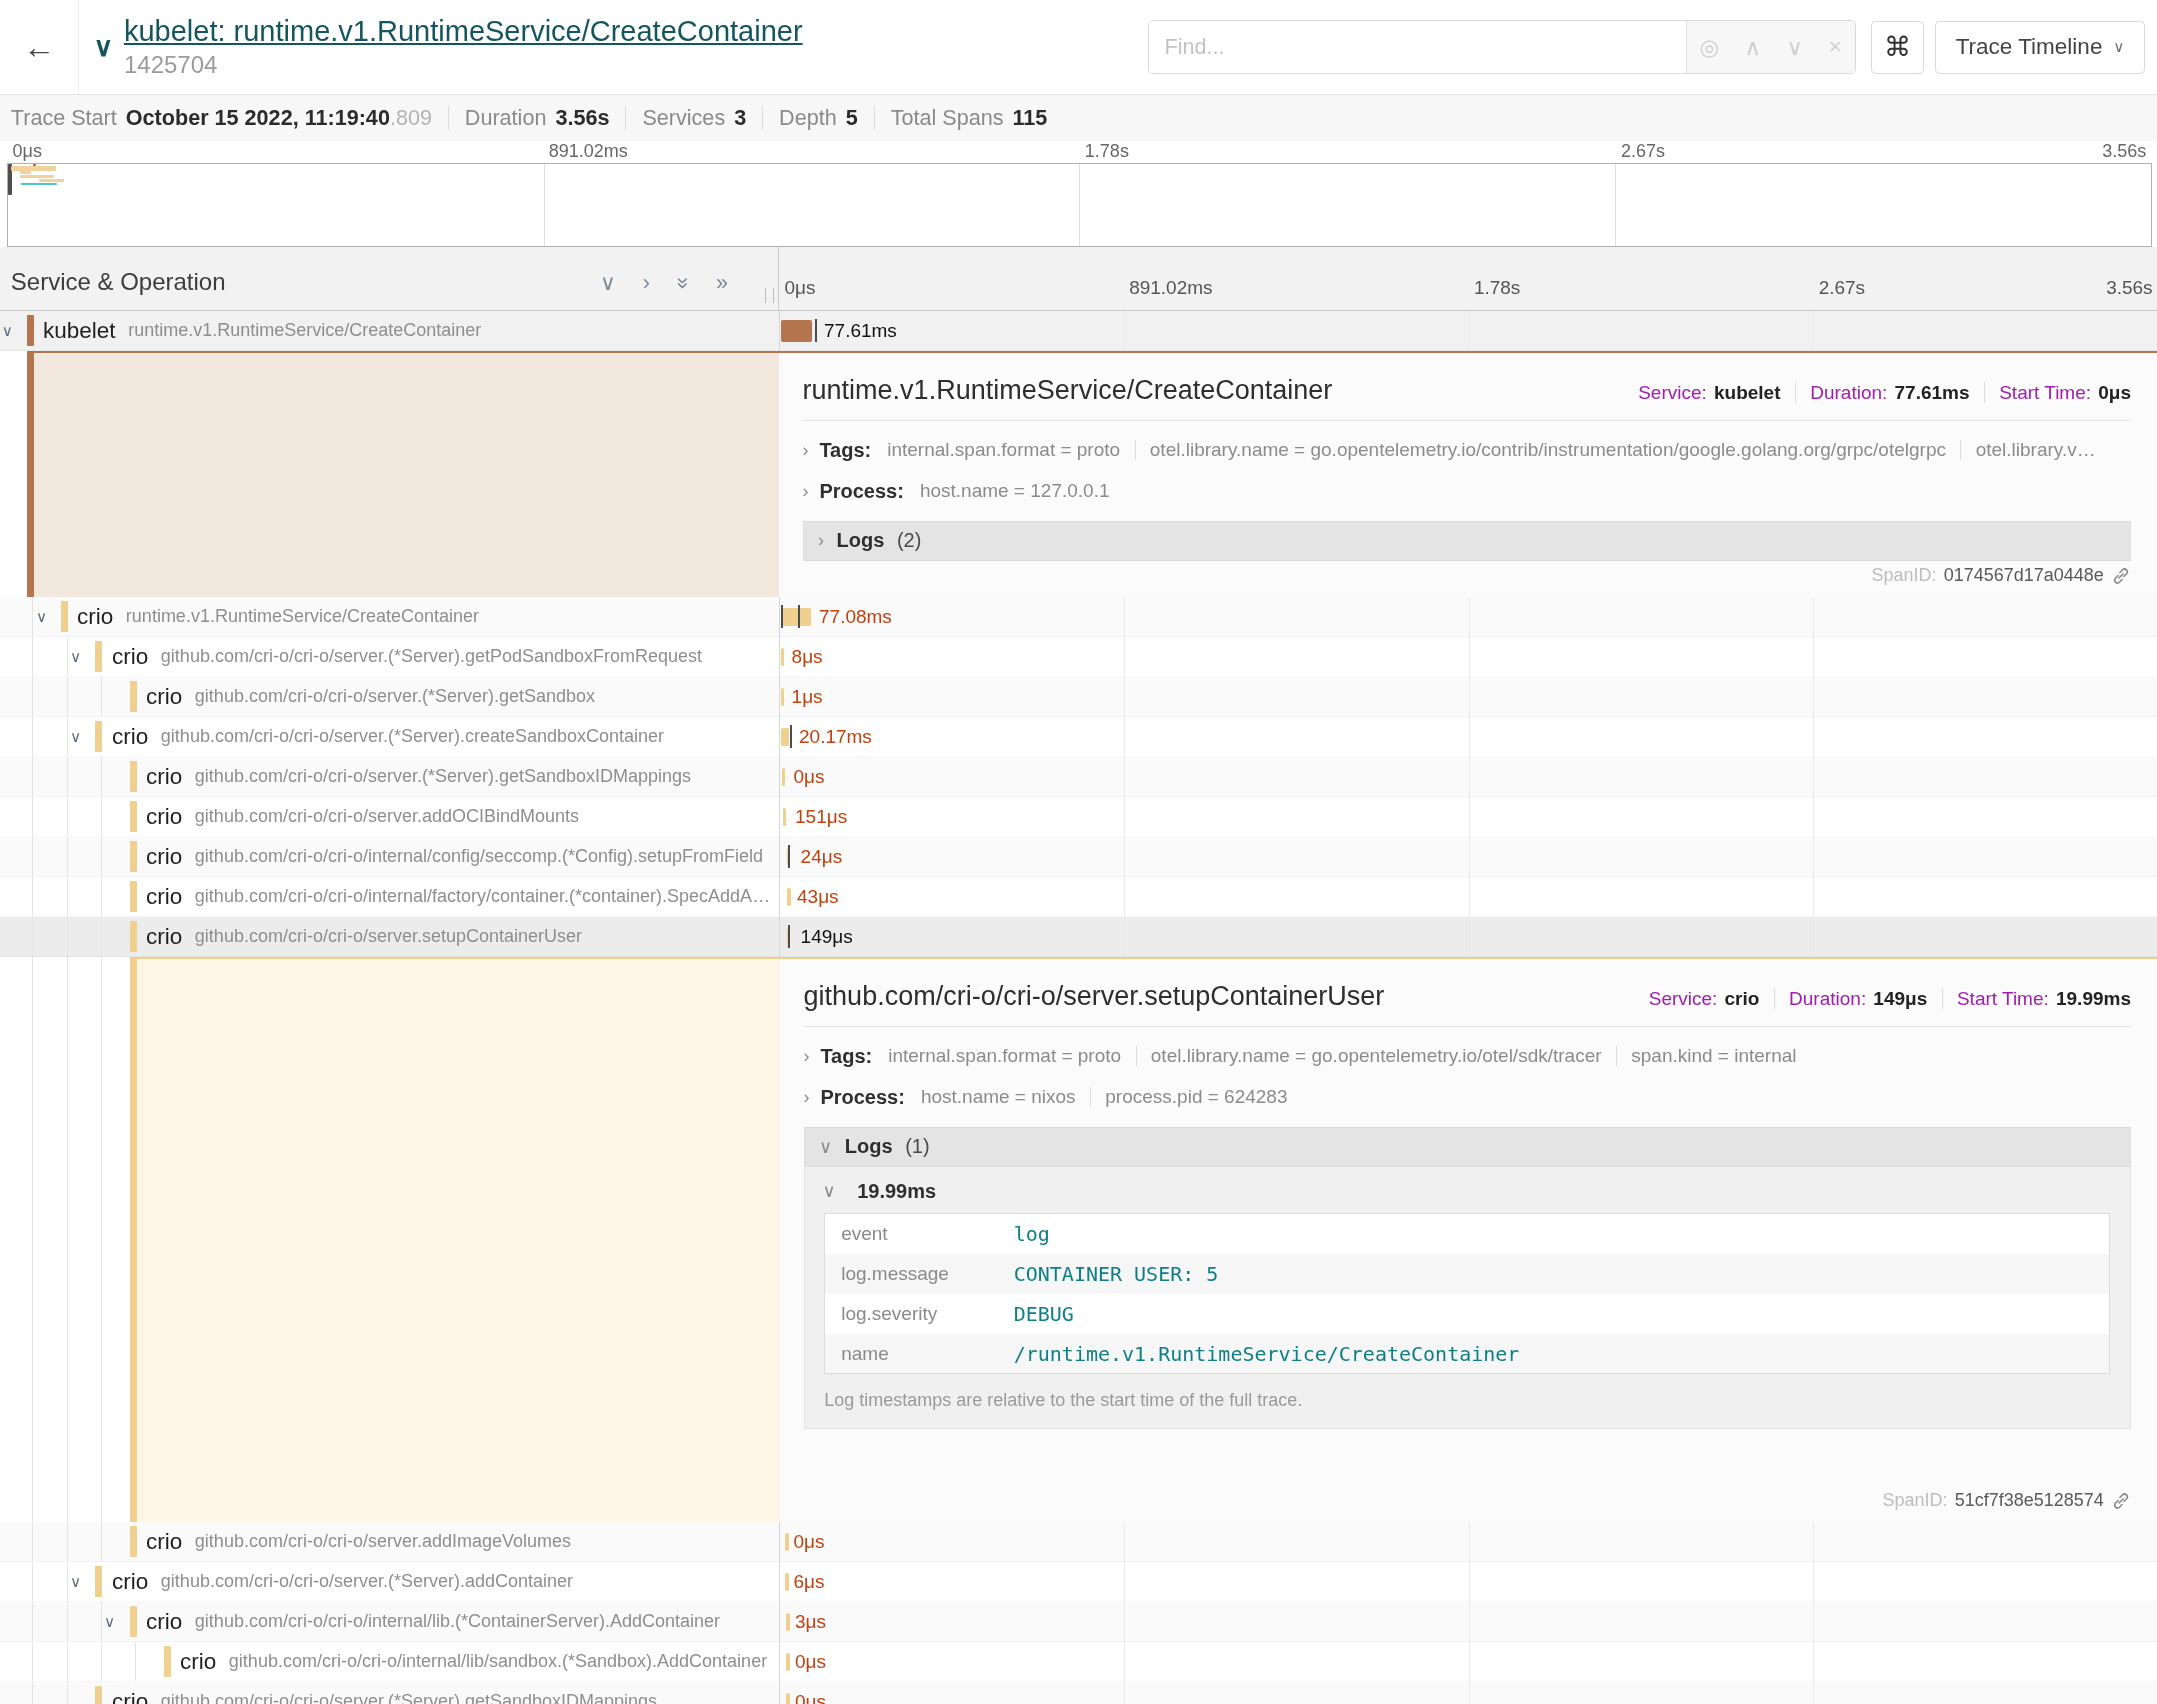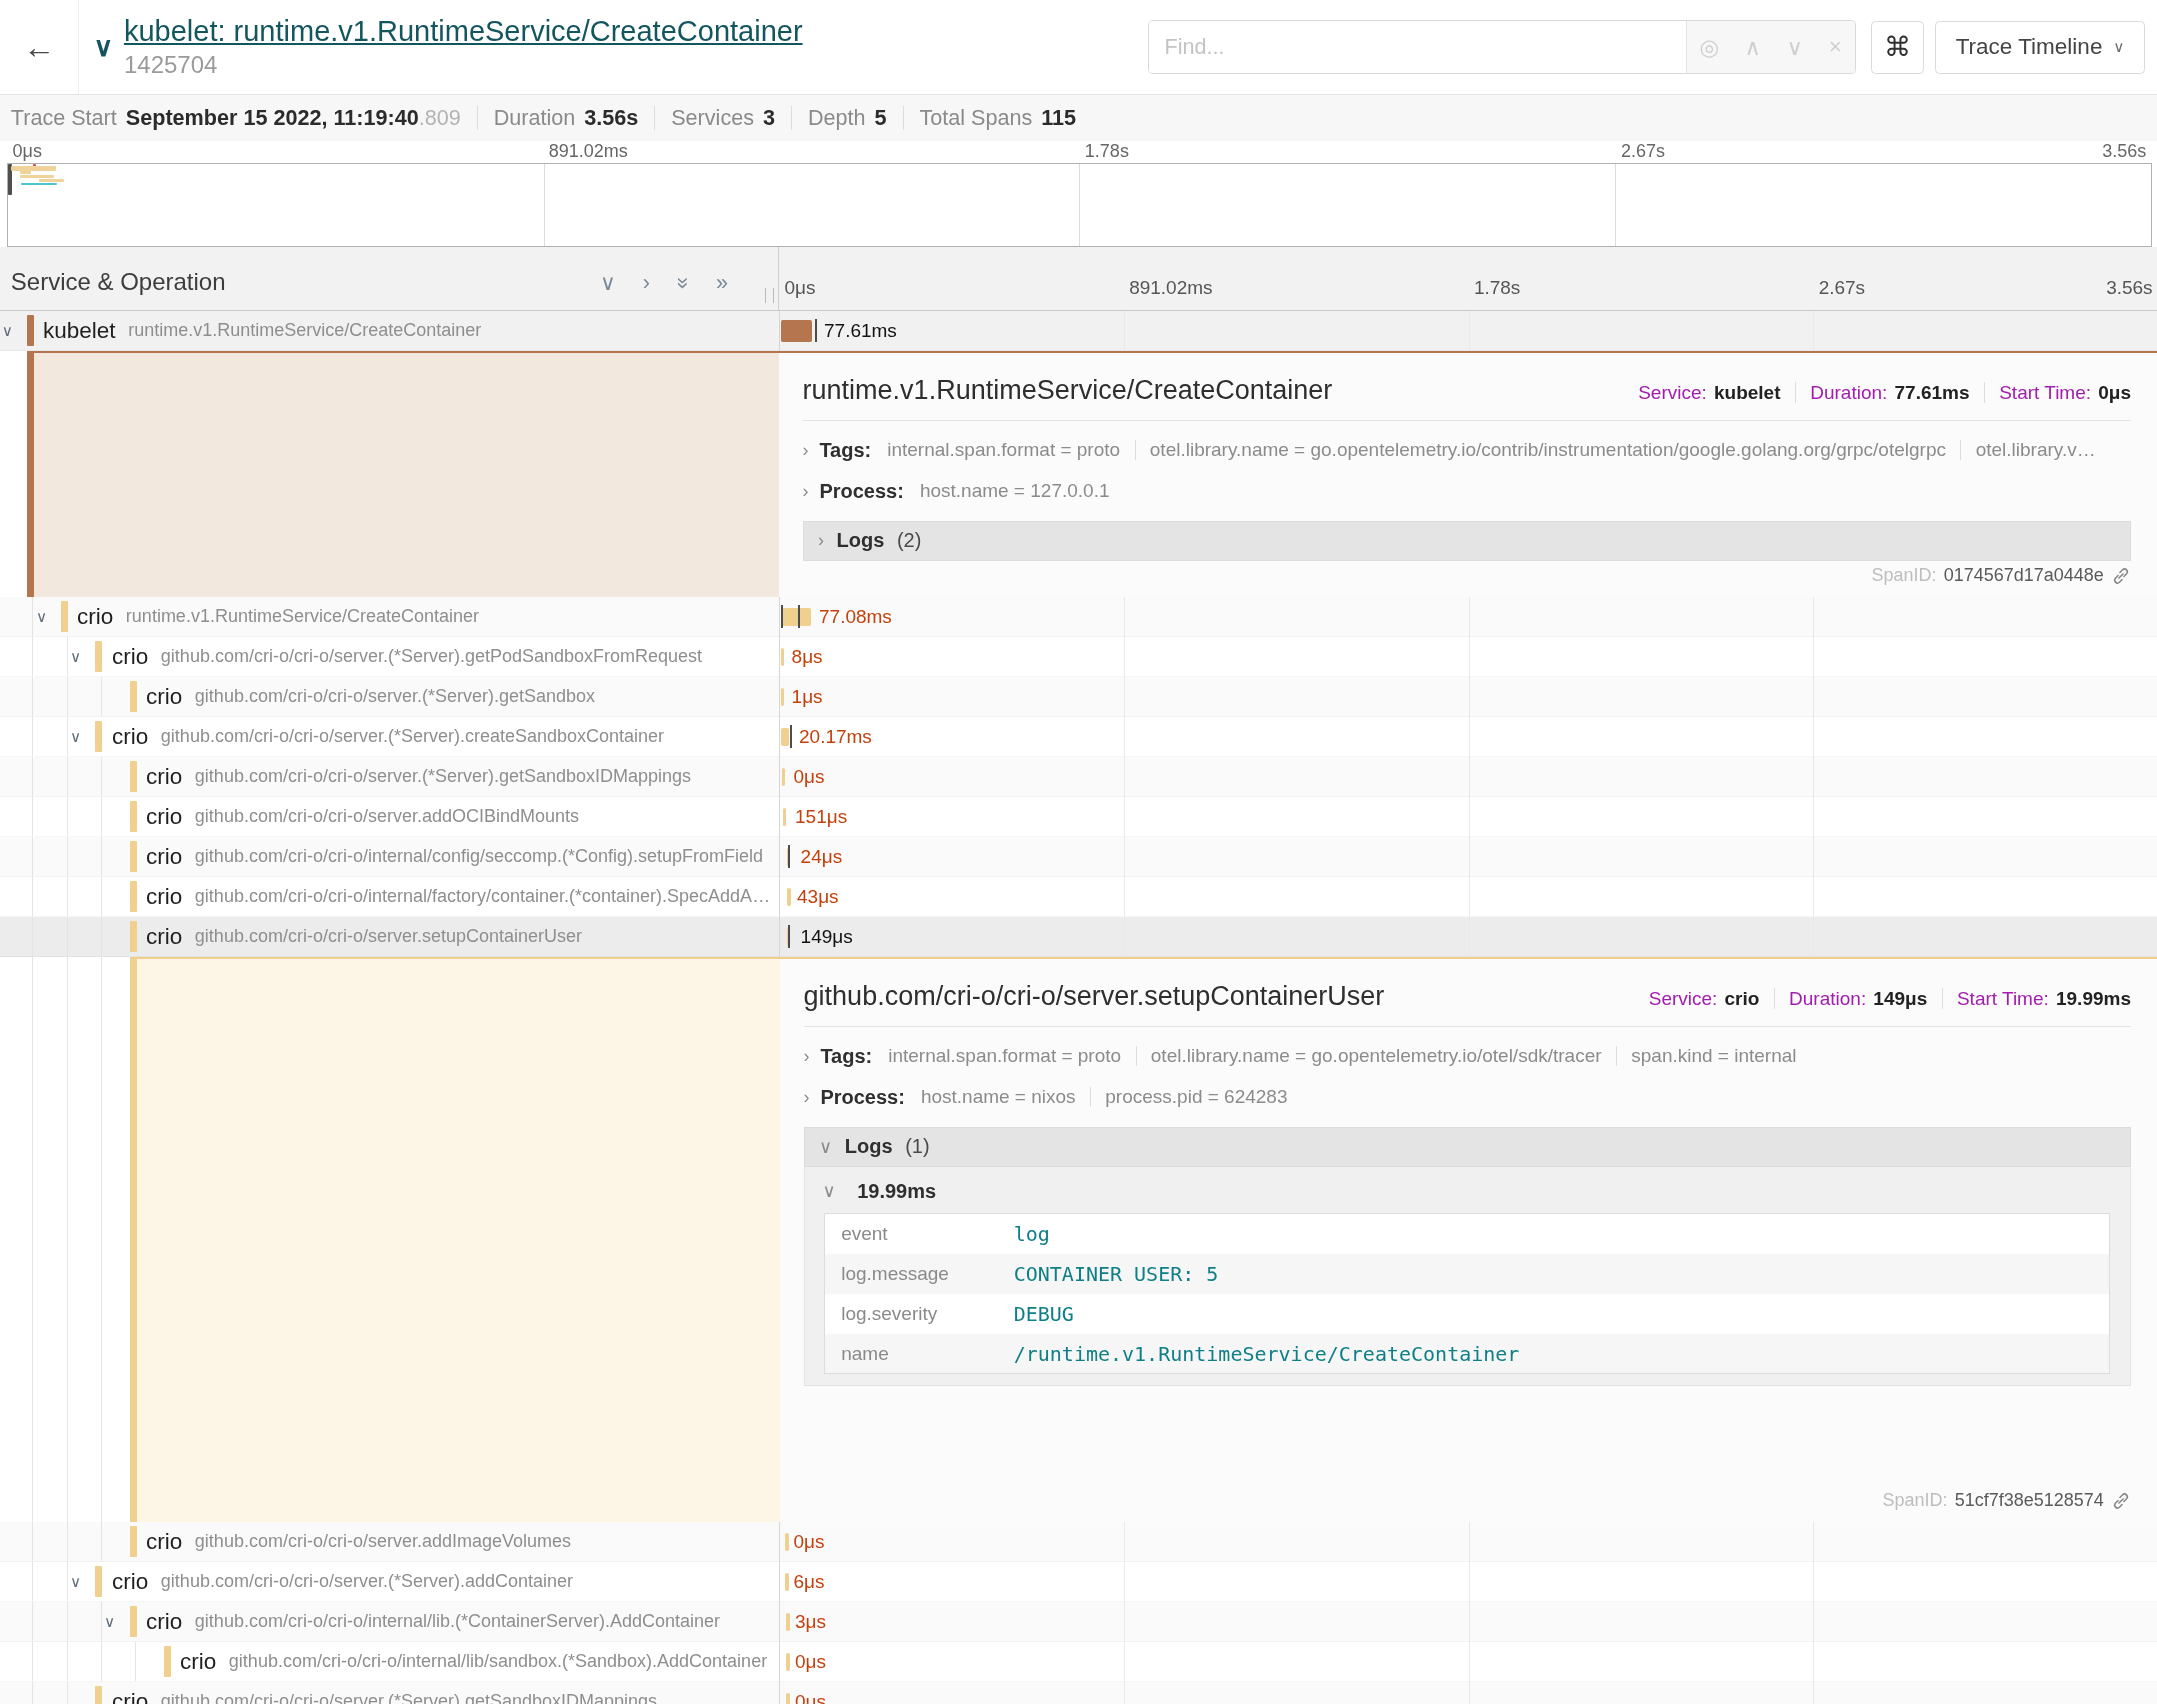--- a/index.html
+++ b/index.html
@@ -161,21 +161,21 @@
     <div class="view-btn">
       <span>Trace Timeline</span>
       <span class="chev">∨</span>
     </div>
   </header>
 
   <div class="meta-bar">
     <div style="display:flex;align-items:center;">
         <span class="meta-item">
           <span class="m-label">Trace Start</span>
-          <span class="m-value">September 15 2022, 11:19:40</span>
+          <span class="m-value">October 15 2022, 11:19:40</span>
           <span class="m-muted">.809</span>
         </span>
         <span class="v-div"></span>
         <span class="meta-item">
           <span class="m-label">Duration</span>
           <span class="m-value">3.56s</span>
         </span>
         <span class="v-div"></span>
         <span class="meta-item">
           <span class="m-label">Services</span>
@@ -499,20 +499,21 @@
                 <tr>
                   <td class="lf-key">log.severity</td>
                   <td class="lf-val">DEBUG</td>
                 </tr>
                 <tr>
                   <td class="lf-key">name</td>
                   <td class="lf-val">/runtime.v1.RuntimeService/CreateContainer</td>
                 </tr>
               </tbody>
             </table>
+          <div class="log-foot">Log timestamps are relative to the start time of the full trace.</div>
         </div>
         <div class="spanid">
           <span class="spanid-label">SpanID:</span>
           <span class="spanid-value">51cf7f38e5128574</span>
           <span class="link-icon">
             <svg width="20" height="20" viewBox="0 0 24 24">
                 <path d="M9.5 14.5 L14.5 9.5 M8.5 11.5 l-3.2 3.2 a3.4 3.4 0 0 0 4.8 4.8 l3.2-3.2 M15.5 12.5 l3.2-3.2 a3.4 3.4 0 0 0 -4.8-4.8 l-3.2 3.2" stroke="#858585" fill="none" stroke-width="1.8" stroke-linecap="round"></path>
               </svg>
           </span>
         </div>

